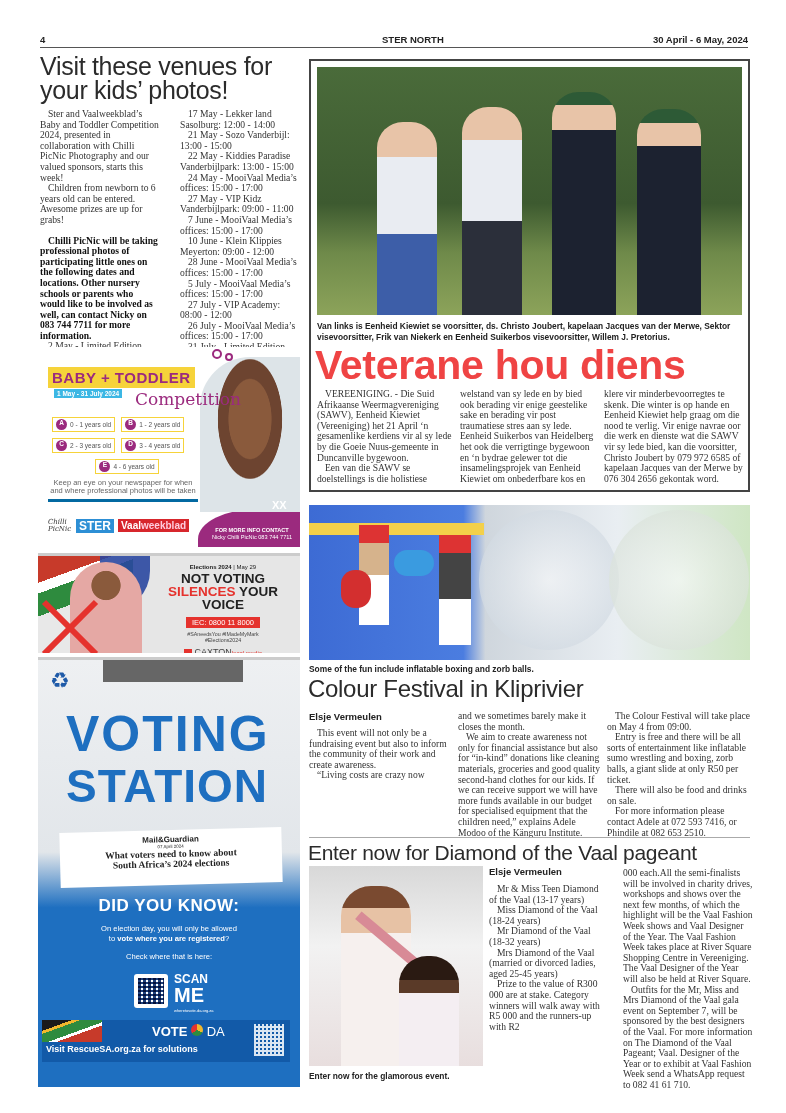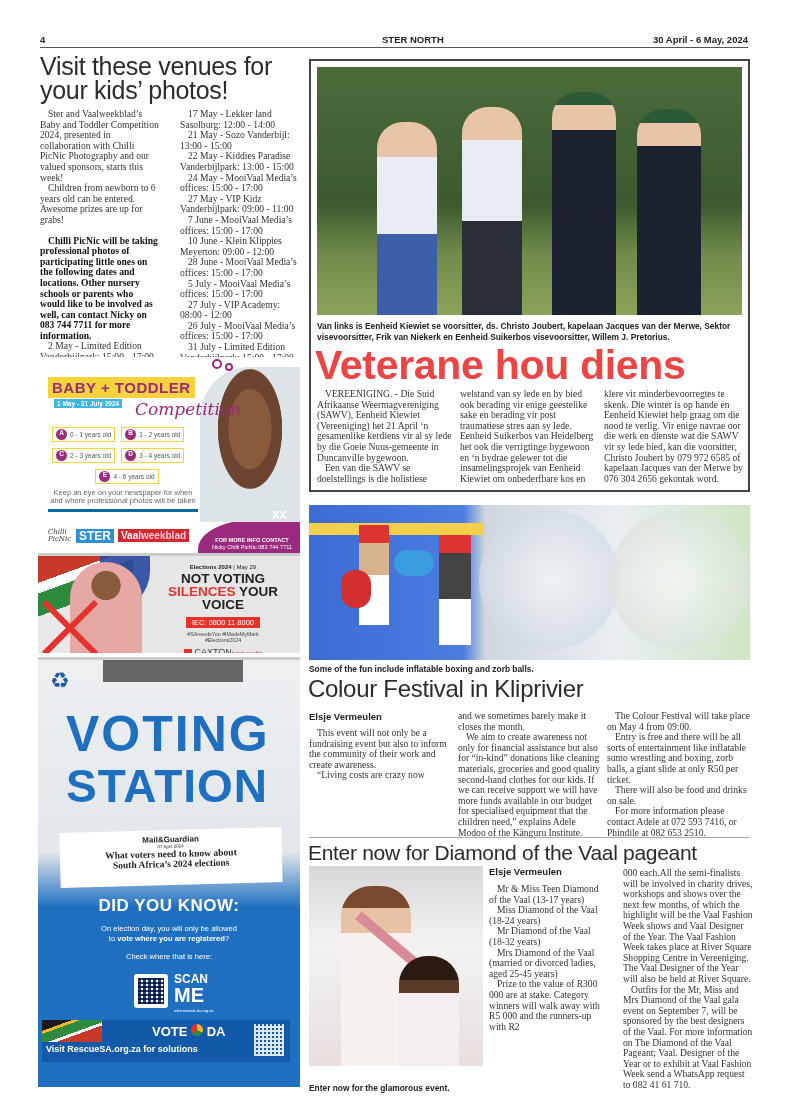--- a/index.html
+++ b/index.html
@@ -55,30 +55,30 @@
       <p>10 June - Klein Klippies Meyerton: 09:00 - 12:00</p>
       <p>28 June - MooiVaal Media’s offices: 15:00 - 17:00</p>
       <p>5 July - MooiVaal Media’s offices: 15:00 - 17:00</p>
       <p>27 July - VIP Academy: 08:00 - 12:00</p>
       <p>26 July - MooiVaal Media’s offices: 15:00 - 17:00</p>
       <p>31 July - Limited Edition Vanderbijlpark: 15:00 - 17:00.</p>
     </div>
   </div>
 </div>
 
-<div class="abs" style="left:40px; top:357px; width:260px; height:200px; background:#fff; overflow:hidden;">
+<div class="abs" style="left:40px; top:347px; width:260px; height:200px; background:#fff; overflow:hidden;">
 
   <div class="abs" style="left:158px; top:162px; width:110px; height:45px; background:#9b2a7e; border-top-left-radius:60px 30px;"></div>
 
   <div class="abs" style="left:160px; top:10px; width:100px; height:155px; background:radial-gradient(ellipse at 50% 40%, #8a5a3c 0 30%, #6d4430 31% 45%, #dde4e8 46% 100%); border-radius:50px 0 0 0;"></div>
   <div class="abs" style="left:172px; top:2px; width:10px; height:10px; border:2px solid #9b2a7e; border-radius:50%;"></div>
   <div class="abs" style="left:185px; top:6px; width:8px; height:8px; border:2px solid #9b2a7e; border-radius:50%;"></div>
 
   <div class="abs sans" style="left:8px; top:20px; background:#f6d33a; padding:2px 4px; font-weight:bold; font-size:15px; color:#9b2a7e; letter-spacing:0.5px;">BABY + TODDLER</div>
-  <div class="abs" style="left:95px; top:42px; font-family:'DejaVu Serif', serif; font-style:italic; font-size:17px; color:#9b2a7e;">Competition</div>
+  <div class="abs" style="left:95px; top:42px; font-family:'DejaVu Serif', serif; font-size:17px; color:#9b2a7e;">Competition</div>
   <div class="abs sans" style="left:14px; top:42px; background:#3cb7e4; color:#fff; font-weight:bold; font-size:6.5px; padding:1px 3px;">1 May - 31 July 2024</div>
 
   <div class="abs sans" style="left:12px; top:70px; width:150px; font-size:6.5px; color:#555;">
     <div style="display:flex; gap:6px; margin-bottom:6px;">
       <div style="display:flex; align-items:center; border:1px solid #f6d33a; padding:1px 3px;">
           <b style="background:#9b2a7e; color:#fff; border-radius:50%; width:11px; height:11px; display:inline-block; text-align:center; margin-right:3px;">A</b>
           <span>0 - 1 years old</span>
         </div>
       <div style="display:flex; align-items:center; border:1px solid #f6d33a; padding:1px 3px;">
           <b style="background:#9b2a7e; color:#fff; border-radius:50%; width:11px; height:11px; display:inline-block; text-align:center; margin-right:3px;">B</b>
@@ -153,21 +153,21 @@
   <div class="abs" style="left:96px; top:314px; width:34px; height:34px; background:#fff; border-radius:3px; padding:4px;">
     <div style="width:100%; height:100%; background:repeating-linear-gradient(90deg,#1e3f7a 0 3px,#fff 3px 5px), repeating-linear-gradient(0deg,#1e3f7a 0 2px,#fff 2px 4px); background-blend-mode:multiply;"></div>
   </div>
   <div class="abs sans" style="left:136px; top:312px; color:#fff; font-weight:bold; line-height:14px;">
     <div style="font-size:12px;">SCAN</div>
     <div style="font-size:20px; line-height:18px;">ME</div>
     <div style="font-size:4px; font-weight:normal;">wheretovote.da.org.za</div>
   </div>
   <div class="abs" style="left:4px; top:360px; width:248px; height:42px; background:#125aa8;">
     <div class="abs" style="left:0; top:0; width:60px; height:22px; background:linear-gradient(160deg,#1a1a1a 0 25%, #f1b82d 25% 32%, #2e8b3e 32% 55%, #fff 55% 62%, #c73a2a 62% 100%);"></div>
-    <div class="abs sans" style="left:110px; top:4px; color:#fff; font-weight:bold; font-size:13px;"><span>VOTE</span> <span style="display:inline-block; width:12px; height:12px; border-radius:50%; background:conic-gradient(#f1b82d 0 33%, #2e8b3e 33% 66%, #e5322d 66%);"></span> <span style="font-weight:bold">DA</span></div>
+    <div class="abs sans" style="left:110px; top:4px; color:#fff; font-weight:bold; font-size:13px;"><span>VOTE</span> <span style="display:inline-block; width:12px; height:12px; border-radius:50%; background:conic-gradient(#f1b82d 0 33%, #2e8b3e 33% 66%, #e5322d 66%);"></span> <span style="font-weight:normal">DA</span></div>
     <div class="abs sans" style="left:4px; top:24px; color:#fff; font-weight:bold; font-size:9px;">Visit RescueSA.org.za for solutions</div>
     <div class="abs" style="left:212px; top:4px; width:30px; height:32px; background:repeating-linear-gradient(90deg,#fff 0 2px,transparent 2px 4px), repeating-linear-gradient(0deg,#fff 0 2px,transparent 2px 4px); opacity:.85;"></div>
   </div>
 </div>
 
 <div class="abs" style="left:309px; top:59px; width:441px; height:433px; border:2px solid #444;">
   <div class="abs photo" style="left:6px; top:6px; width:425px; height:248px; background:linear-gradient(180deg,#4a6b3a 0%, #3d5a30 55%, #6f8a4a 75%, #8ca35a 100%);">
     <div class="abs" style="left:60px; top:55px; width:60px; height:193px; background:linear-gradient(#e8c4a8 0 18%, #e9ecf2 18% 58%, #3d5ea8 58%); border-radius:26px 26px 0 0;"></div>
     <div class="abs" style="left:145px; top:40px; width:60px; height:208px; background:linear-gradient(#e8c4a8 0 16%, #e9ecf2 16% 55%, #2b2f3a 55%); border-radius:26px 26px 0 0;"></div>
     <div class="abs" style="left:235px; top:25px; width:64px; height:223px; background:linear-gradient(#2d5a36 0 6%, #e8c4a8 6% 17%, #1c2230 17%); border-radius:26px 26px 0 0;"></div>
@@ -214,21 +214,21 @@
   <p>For more information please contact Adele at 072 593 7416, or Phindile at 082 653 2510.</p>
 </div>
 <div class="abs" style="left:309px; top:837px; width:441px; border-top:1.5px solid #aaa;"></div>
 
 <h2 class="abs headline" style="left:308px; top:841px; font-size:21px; line-height:24px; font-weight:normal;">Enter now for Diamond of the Vaal pageant</h2>
 <div class="abs photo" style="left:309px; top:866px; width:174px; height:200px; background:linear-gradient(180deg,#d8d8d8 0%, #f2f2f2 40%, #e8dede 100%);">
   <div class="abs" style="left:32px; top:20px; width:70px; height:180px; background:linear-gradient(#7a4a30 0 12%, #e7c2a5 12% 26%, #f6f0ee 26% 100%); border-radius:30px 30px 0 0;"></div>
   <div class="abs" style="left:40px; top:70px; width:80px; height:10px; background:#d88a96; transform:rotate(40deg);"></div>
   <div class="abs" style="left:90px; top:90px; width:60px; height:110px; background:linear-gradient(#2a1a12 0 22%, #5a3a28 22% 34%, #f4eef2 34% 100%); border-radius:28px 28px 0 0;"></div>
 </div>
-<div class="abs caption" style="left:309px; top:1071px;margin-top:12px;">Enter now for the glamorous event.</div>
+<div class="abs caption" style="left:309px; top:1071px;">Enter now for the glamorous event.</div>
 <div class="abs byline" style="left:489px; top:866px;">Elsje Vermeulen</div>
 <div class="abs body-text" style="left:489px; top:884px; width:118px;">
   <p>Mr &amp; Miss Teen Diamond of the Vaal (13-17 years)</p>
   <p>Miss Diamond of the Vaal (18-24 years)</p>
   <p>Mr Diamond of the Vaal (18-32 years)</p>
   <p>Mrs Diamond of the Vaal (married or divorced ladies, aged 25-45 years)</p>
   <p>Prize to the value of R300 000 are at stake. Category winners will walk away with R5 000 and the runners-up with R2</p>
 </div>
 <div class="abs body-text" style="left:623px; top:868px; width:130px;">
   <p class="noind">000 each.All the semi-finalists will be involved in charity drives, workshops and shows over the next few months, of which the highlight will be the Vaal Fashion Week shows and Vaal Designer of the Year. The Vaal Fashion Week takes place at River Square Shopping Centre in Vereeniging. The Vaal Designer of the Year will also be held at River Square.</p>

